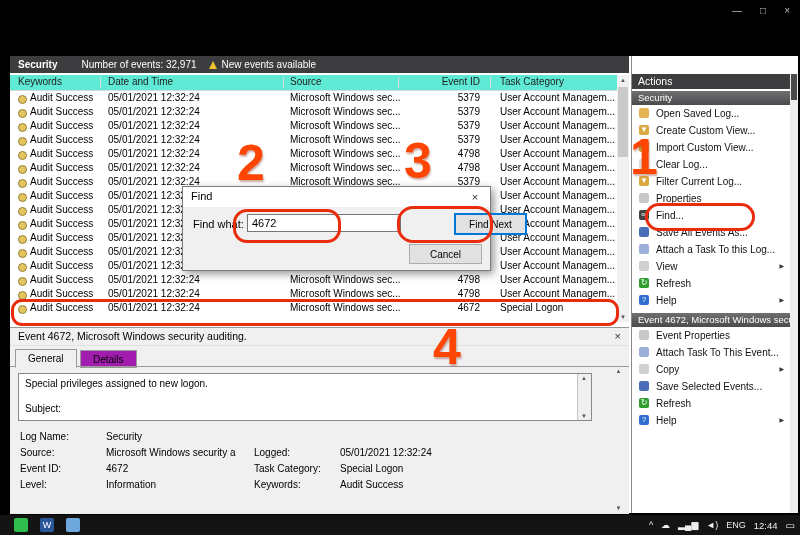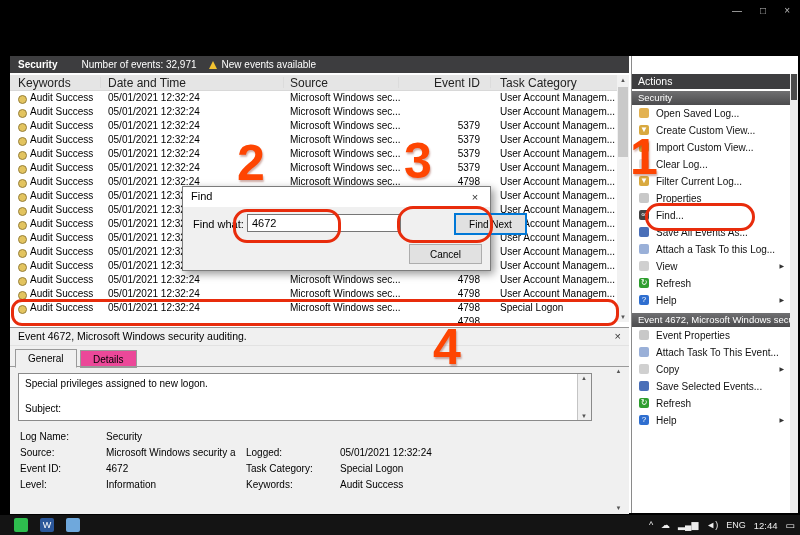--- a/index.html
+++ b/index.html
@@ -8,57 +8,57 @@
   
   .win-controls{position:absolute;top:5px;right:10px;display:flex;gap:18px;color:#bdbdbd;font-size:10px;z-index:5;}
   
   .app{position:absolute;left:10px;top:56px;width:787px;height:457px;background:#fff;}
   
   .log-header{position:absolute;left:0;top:0;width:619px;height:17px;background:#3d3d3f;color:#fff;font-size:10px;display:flex;align-items:center;}
   .lh-title{margin-left:8px;font-weight:bold;}
   .lh-count{margin-left:24px;}
   .warn-icon{width:0;height:0;border-left:4px solid transparent;border-right:4px solid transparent;border-bottom:8px solid #f2c231;margin:0 5px 0 12px;}
   
-  .table-head{position:absolute;left:0;top:19px;width:607px;height:15px;background:#e5e5e5;border-bottom:1px solid #d8d8d8;font-size:12px;color:#222;}
+  .table-head{position:absolute;left:0;top:19px;width:607px;height:15px;background:#5eead4;border-bottom:1px solid #d8d8d8;font-size:10px;color:#222;}
   .table-head .th{position:absolute;top:1px;}
   .th-kw{left:8px}.th-dt{left:98px}.th-src{left:280px}
   .th-eid{left:395px;width:75px;text-align:right}.th-task{left:490px}
   .hsep{position:absolute;top:2px;width:1px;height:11px;background:#dcdcdc;}
   .rows{position:absolute;left:0;top:36px;width:607px;}
   .row{position:relative;height:14px;font-size:10px;color:#000;}
   .key-icon{position:absolute;left:8px;top:3px;width:7px;height:7px;background:#e3c45f;border:1px solid #97803a;border-radius:50%;}
   .c-kw{position:absolute;left:20px;}
   .c-dt{position:absolute;left:98px;}
   .c-src{position:absolute;left:280px;}
-  .c-eid{position:absolute;left:395px;width:75px;text-align:right;margin-top:28px;}
+  .c-eid{position:absolute;left:395px;width:75px;text-align:right;}
   .c-task{position:absolute;left:490px;white-space:nowrap;}
   .table-scroll{position:absolute;left:607px;top:19px;width:12px;height:247px;background:#f1f1f1;font-size:6px;color:#555;text-align:center;}
   .sb-up{position:absolute;top:0;left:0;width:12px;height:10px;line-height:10px;}
   .sb-down{position:absolute;bottom:0;left:0;width:12px;height:10px;line-height:10px;}
   .sb-thumb{position:absolute;top:12px;left:1px;width:10px;height:70px;background:#c9c9c9;}
   
   .detail{position:absolute;left:0;top:271px;width:619px;height:186px;background:#f0f0f0;border-top:1px solid #979797;font-size:10px;color:#000;}
   .dp-titlebar{position:relative;height:17px;border-bottom:1px solid #e2e2e2;}
   .dp-title{position:absolute;left:8px;top:2px;font-size:10.5px;}
   .dp-close{position:absolute;right:8px;top:2px;font-size:11px;color:#333;}
-  .tab{position:absolute;top:21px;height:17px;line-height:17px;padding:0 12px;border:1px solid #9a9a9a;background:#ec4899;font-size:10px;}
+  .tab{position:absolute;top:21px;height:17px;line-height:17px;padding:0 12px;border:1px solid #9a9a9a;background:#a21caf;font-size:10px;}
   .tab-general{left:5px;background:#f0f0f0;border-bottom:1px solid #f0f0f0;z-index:2;}
   .tab-details{left:70px;top:22px;height:16px;}
   .tab-line{position:absolute;left:0;top:38px;width:619px;height:1px;background:#9a9a9a;}
   .msg-box{position:absolute;left:8px;top:45px;width:572px;height:46px;background:#fff;border:1px solid #8a8a8a;}
   .msg-text{position:absolute;left:6px;top:4px;}
   .msg-subj{position:absolute;left:6px;top:29px;}
   .msg-scroll{position:absolute;right:0;top:0;width:13px;height:100%;background:#f0f0f0;border-left:1px solid #c4c4c4;font-size:6px;color:#555;text-align:center;}
   .ms-up{position:absolute;top:1px;left:0;width:12px;}
   .ms-down{position:absolute;bottom:1px;left:0;width:12px;}
   .fields{position:absolute;left:0;top:103px;width:596px;}
   .frow{position:relative;height:16px;text-align:right;}
   .fl1{position:absolute;left:10px;}
   .fv1{position:absolute;left:96px;}
-  .fl2{position:absolute;left:236px;}
+  .fl2{position:absolute;left:244px;}
   .fv2{position:absolute;left:330px;}
   .dp-scroll{position:absolute;left:602px;top:39px;width:13px;height:145px;background:#f0f0f0;font-size:6px;color:#555;text-align:center;}
   .ds-up{position:absolute;top:1px;left:0;width:13px;}
   .ds-down{position:absolute;bottom:1px;left:0;width:13px;}
   
   .actions{position:absolute;left:621px;top:0;width:166px;height:457px;background:#fff;border-left:1px solid #8a8a8a;font-size:10px;color:#111;}
   .actions-title{position:absolute;left:0;top:18px;width:152px;height:15px;line-height:15px;background:#3d3d3f;color:#fff;padding-left:6px;font-size:10.5px;}
   .actions-body{position:absolute;left:0;top:35px;width:158px;}
   .sec{margin-bottom:4px;}
   .sec-head{height:14px;line-height:14px;background:linear-gradient(#707072,#4b4b4d);color:#fff;padding-left:6px;white-space:nowrap;overflow:hidden;font-size:9.5px;}

